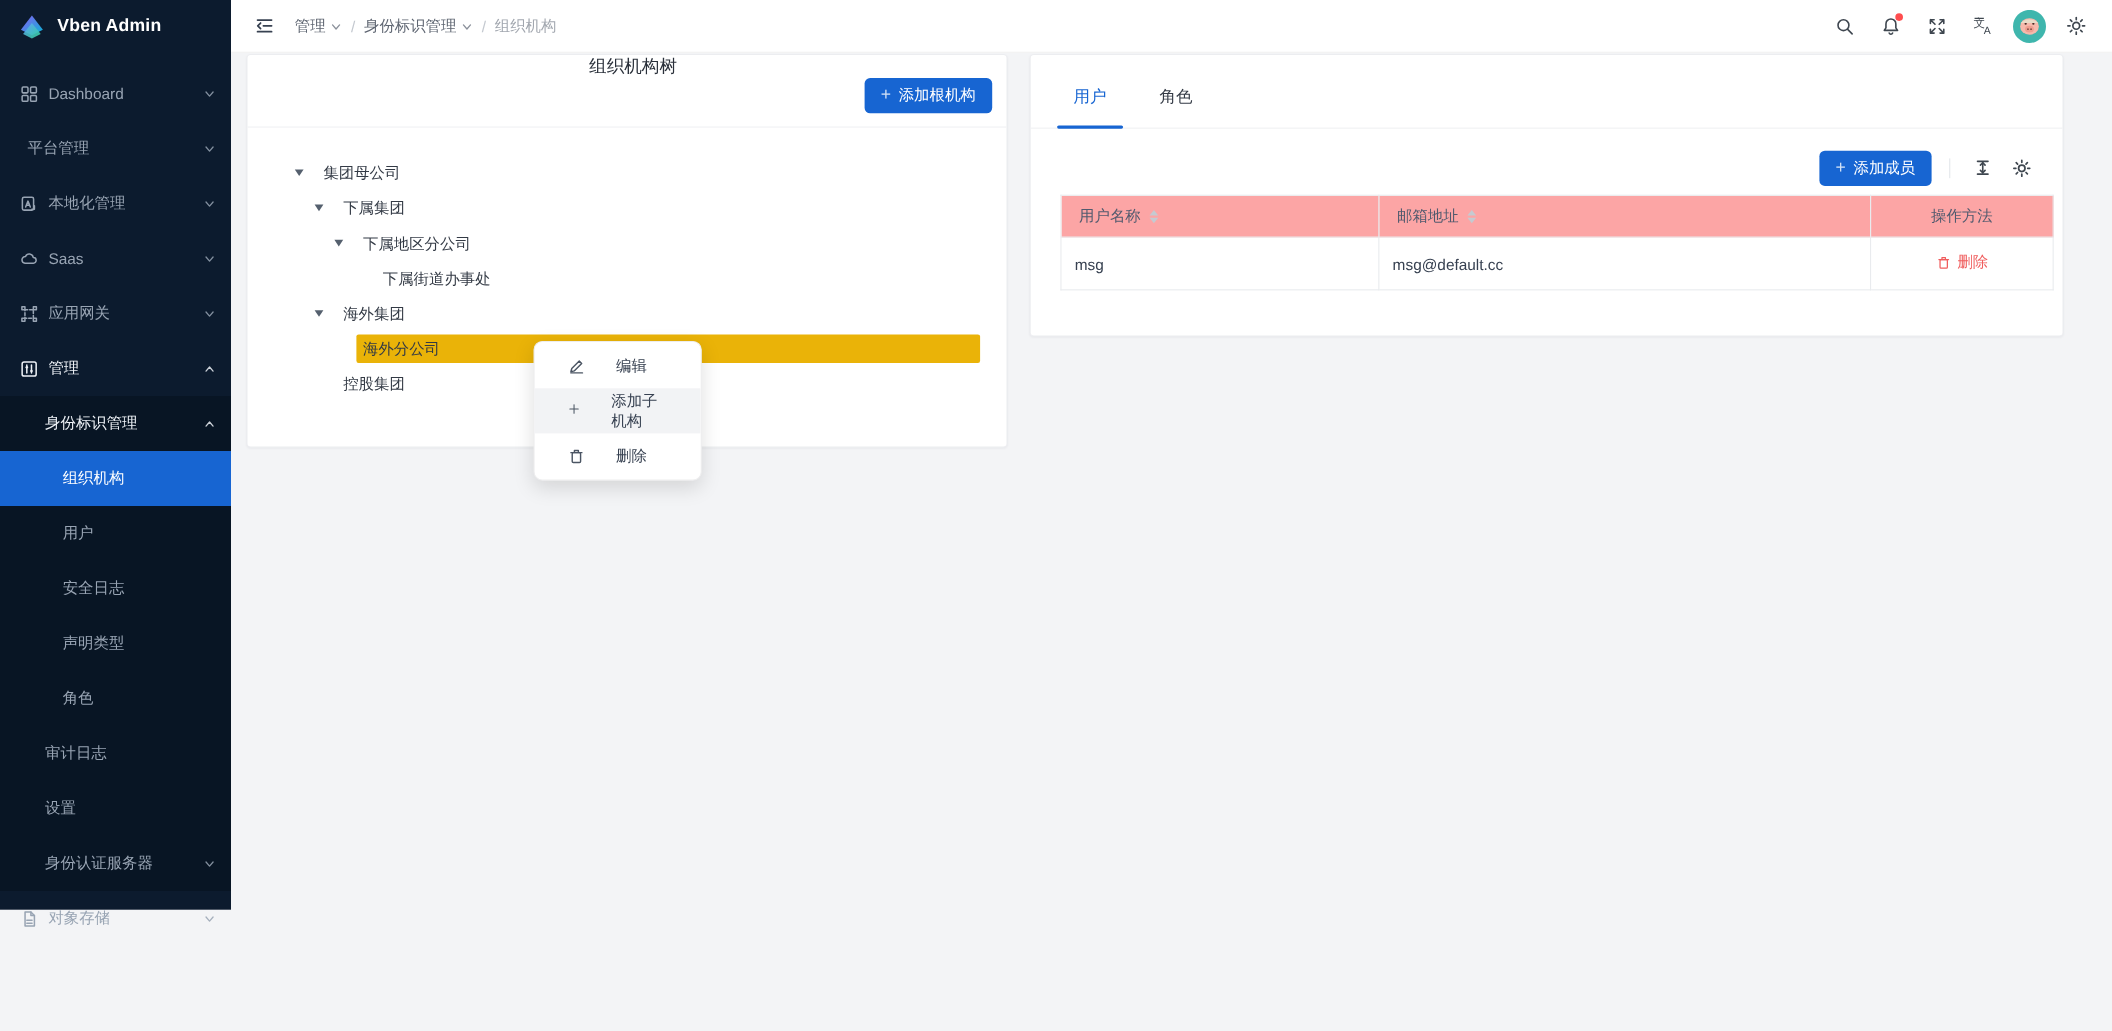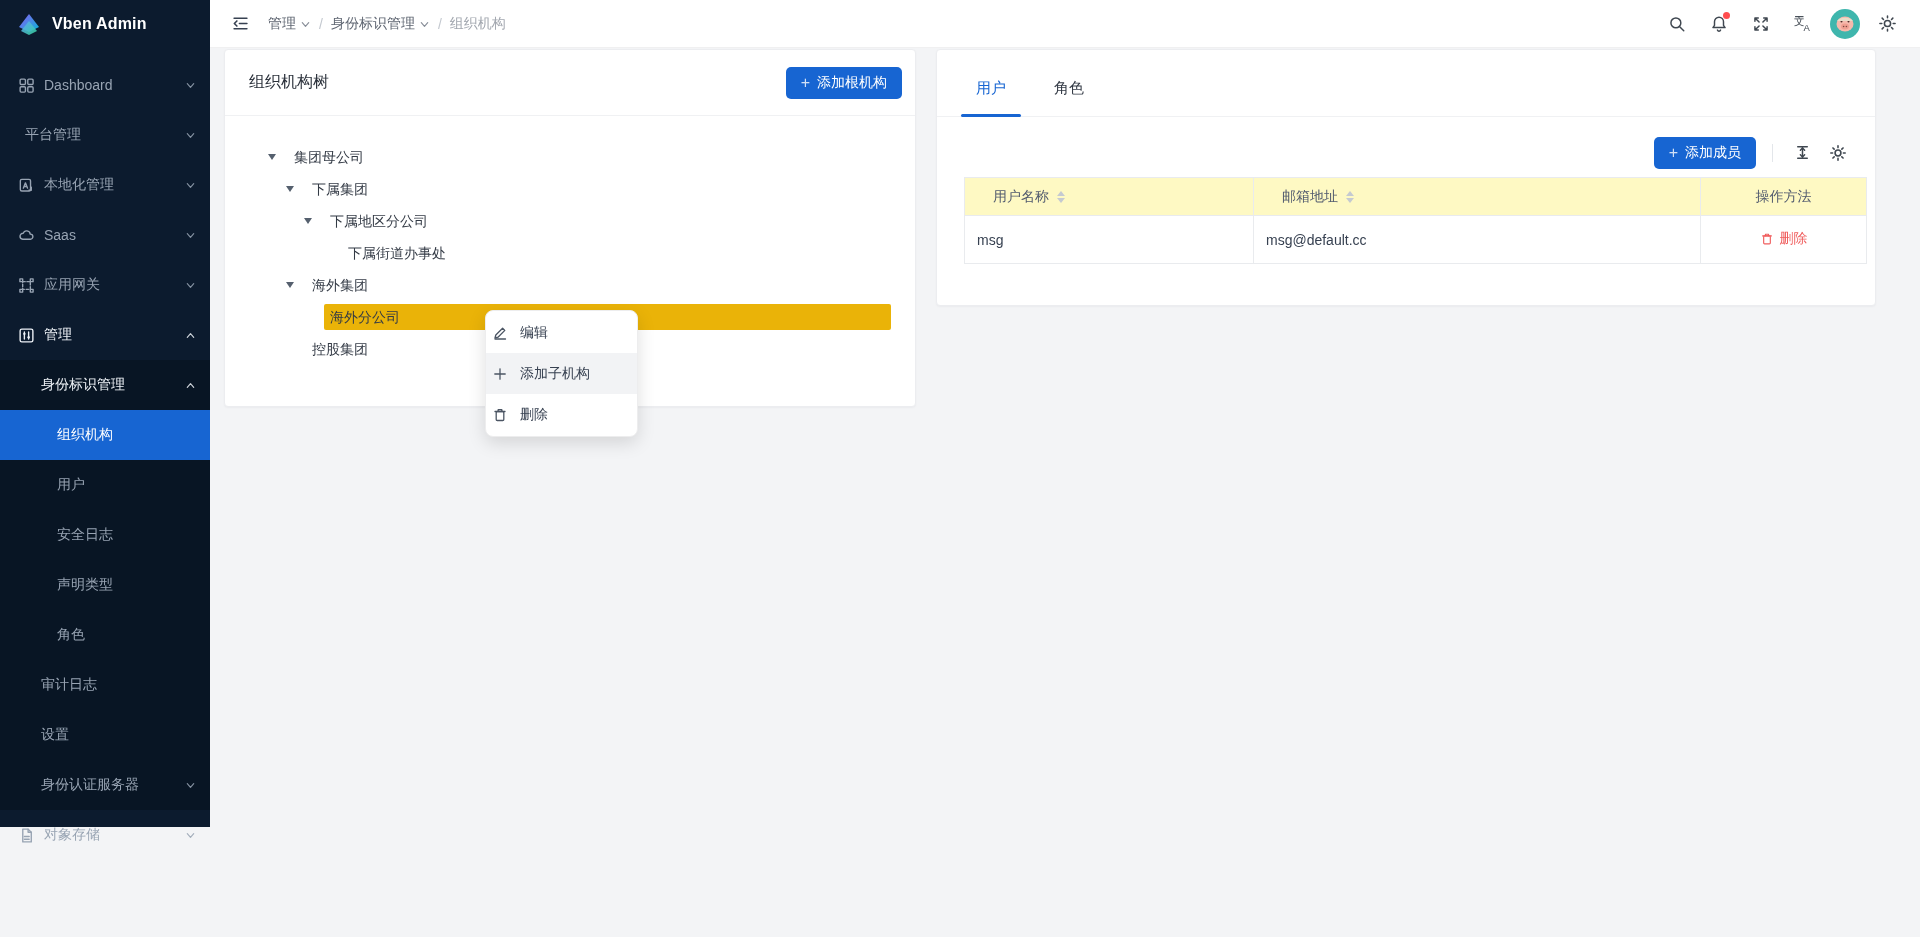--- a/index.html
+++ b/index.html
@@ -43,57 +43,57 @@
   .badge-dot { position:absolute; top:5px; right:6px; width:7px; height:7px; border-radius:50%; background:#ff4d4f; }
   .avatar-wrap { width:34px; height:34px; display:flex; align-items:center; justify-content:center; cursor:pointer; }
 
   
   .card { position:absolute; background:#ffffff; border:1px solid #ecedf0; border-radius:4px;
     box-shadow:0 1px 2px rgba(15,23,42,.04); }
   .card-left { left:224px; top:49px; width:692px; height:358px; }
   .card-right { left:936px; top:49px; width:940px; height:257px; }
 
   
-  .panel-head { height:66px; display:flex; align-items:center; padding:0 13px 0 24px; border-bottom:1px solid #f0f1f3; }
+  .panel-head { height:66px; display:flex; align-items:center; padding:0 13px 0 24px; border-bottom:1px solid #f0f1f3;flex-direction:column; }
   .panel-title { font-size:16px; color:#2a303a; font-weight:500; }
   .btn-primary { display:inline-flex; align-items:center; justify-content:center; gap:7px;
     background:#1765d2; color:#fff; border:none; border-radius:5px; font-size:14px;
     height:32px; padding:0 15px; cursor:pointer; font-family:inherit; }
   .btn-primary .plus { font-size:16px; line-height:1; opacity:.8; font-weight:400; }
   .panel-head .btn-primary { margin-left:auto; }
 
   .tree { padding:25px 24px 0 0; }
   .tree-row { height:32px; display:flex; align-items:center; cursor:pointer; }
   .tree-caret { width:14px; margin-right:9px; display:flex; justify-content:center; flex:0 0 auto; }
   .tree-caret .tri { width:0; height:0; border-left:4.5px solid transparent; border-right:4.5px solid transparent; border-top:6px solid #55606e; }
   .tree-label { flex:1; height:26px; line-height:26px; padding:0 6px; color:#333a45; font-size:14px; border-radius:2px; }
   .tree-row.selected .tree-label { background:#eab308; }
 
   
   .ctx-menu { position:absolute; left:485px; top:310px; width:153px; background:#fff;
     border:1px solid #ededee; border-radius:8px; box-shadow:0 6px 18px rgba(0,0,0,.13);
     z-index:60; overflow:hidden; padding:1px 0; }
-  .ctx-item { height:41px; display:flex; align-items:center; gap:12px; padding:0 6px; cursor:pointer; color:#374151; font-size:14px; }
+  .ctx-item { height:41px; display:flex; align-items:center; gap:28px; padding:0 30px; cursor:pointer; color:#374151; font-size:14px; }
   .ctx-item.hovered { background:#f2f3f5; }
   .ctx-item .ci { width:16px; height:16px; color:#4b5563; }
 
   
   .tabs-row { height:67px; display:flex; align-items:flex-end; padding:0 24px; border-bottom:1px solid #f0f1f3; }
   .tab { height:100%; display:flex; align-items:center; padding:10px 15px 0; font-size:15px; color:#333a45;
     cursor:pointer; position:relative; margin-right:18px; }
   .tab.active { color:#1765d2; }
   .tab.active::after { content:""; position:absolute; left:0; right:0; bottom:-1px; height:3px; background:#1765d2; border-radius:2px; }
 
   .toolbar { display:flex; align-items:center; justify-content:flex-end; gap:10px; padding:13px 24px 0 0; height:58px; }
   .v-div { width:1px; height:18px; background:#e3e6ea; margin:0 6px; }
   .icon-btn { width:26px; height:26px; display:flex; align-items:center; justify-content:center; color:#3f4750; cursor:pointer; }
 
   .grid-table { margin:2px 10px 0 27px; border-collapse:collapse; width:903px; font-size:14px; }
   .grid-table th, .grid-table td { border:1px solid #e9ebee; }
-  .grid-table th { background:#fef9c3; height:38px; font-weight:400; color:#515a6e; text-align:left; padding:0 28px; }
+  .grid-table th { background:#fca5a5; height:38px; font-weight:400; color:#515a6e; text-align:left; padding:0 16px; }
   .grid-table td { height:48px; background:#fff; padding:0 12px; color:#374151; }
   .grid-table th.center, .grid-table td.center { text-align:center; }
   .th-inner { display:inline-flex; align-items:center; gap:8px; cursor:pointer; }
   .sorter { display:inline-flex; flex-direction:column; gap:2px; }
   .sorter i { width:0; height:0; border-left:4px solid transparent; border-right:4px solid transparent; display:block; }
   .sorter .s-up { border-bottom:5px solid #c5cad1; }
   .sorter .s-down { border-top:5px solid #c5cad1; }
   .danger-link { display:inline-flex; align-items:center; gap:6px; color:#f05d5d; cursor:pointer; }
   .danger-link svg { width:14px; height:14px; }
   .col-name { width:289px; } .col-mail { width:447px; }

